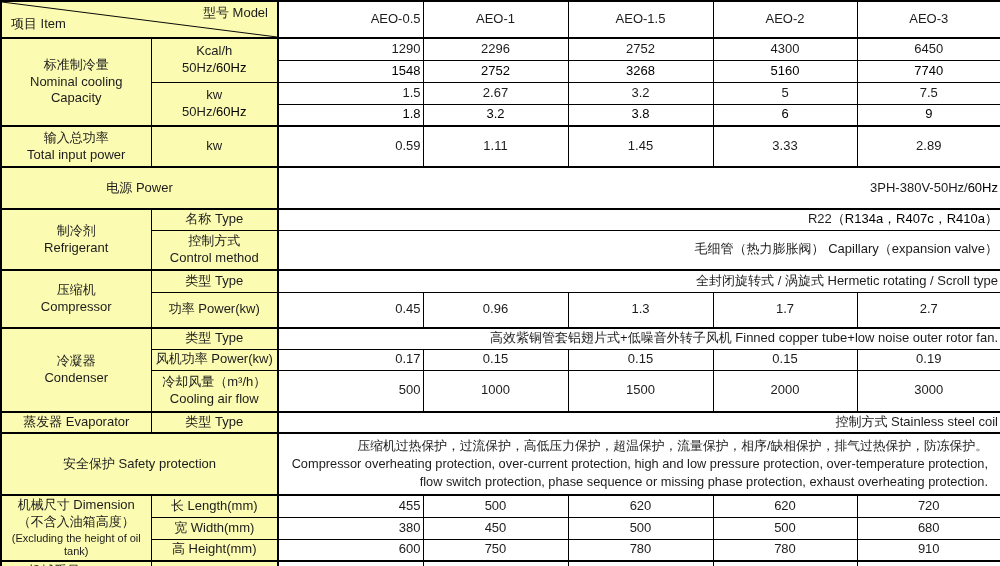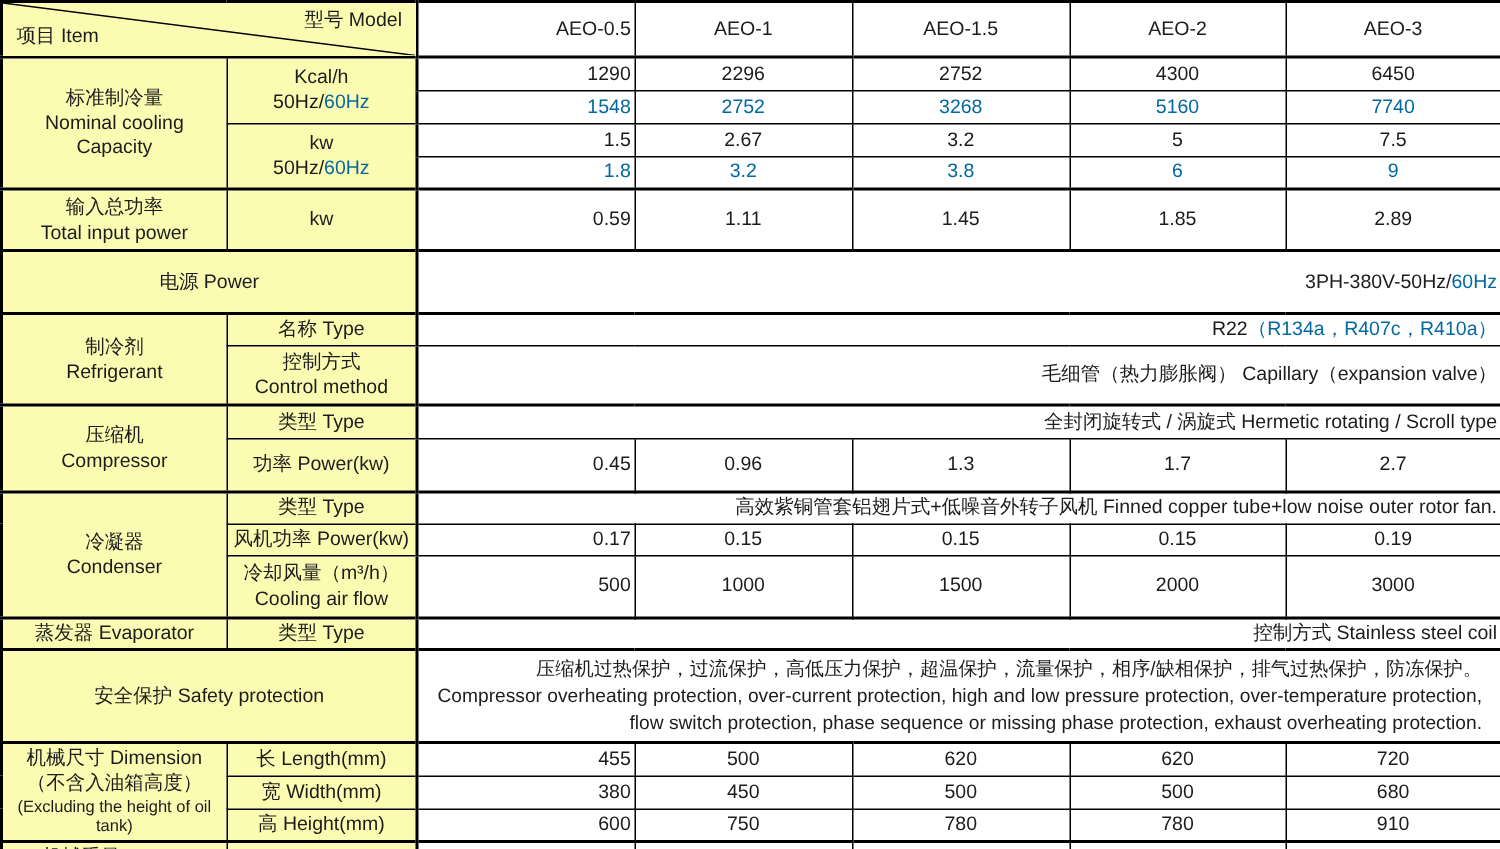--- a/index.html
+++ b/index.html
@@ -13,21 +13,21 @@
     border-collapse:collapse; table-layout:fixed;
     border:2px solid #000;
   }
   td {
     border:1px solid #000;
     text-align:center; vertical-align:middle;
     font-size:13px; line-height:1.3;
     padding:0 2px; overflow:hidden;
   }
   .y { background:#FBFBB2; }
-  .red { color:#0369a1; }
+  .red { color:#000000; }
   tr.g > td { border-top:2px solid #000; }   
   td.dl { border-left:2px solid #000;text-align:right; }      
   td.wrap { padding:2px 12px; line-height:1.42; font-size:12.8px; }
   .small { font-size:11px; line-height:1.25; margin-top:1px; }
   
   td.diag { position:relative; padding:0;margin-top:29px; }
   td.diag svg { position:absolute; top:0; left:0; width:100%; height:100%; display:block; }
   .diag-model { position:absolute; top:3px; right:9px; }
   .diag-item  { position:absolute; bottom:4px; left:9px; }
 </style>
@@ -105,21 +105,21 @@
 
 <tr class="g" style="height:41px">
   <td class="y">
     <div>输入总功率</div>
     <div>Total input power</div>
   </td>
   <td class="y">kw</td>
   <td class="dl">0.59</td>
   <td>1.11</td>
   <td>1.45</td>
-  <td>1.85</td>
+  <td>3.33</td>
   <td>2.89</td>
 </tr>
 
 <tr class="g" style="height:42px">
   <td class="y" colspan="2">电源  Power</td>
   <td class="dl" colspan="5">
     <span>3PH-380V-50Hz/</span><span class="red">60Hz</span>
   </td>
 </tr>
 

